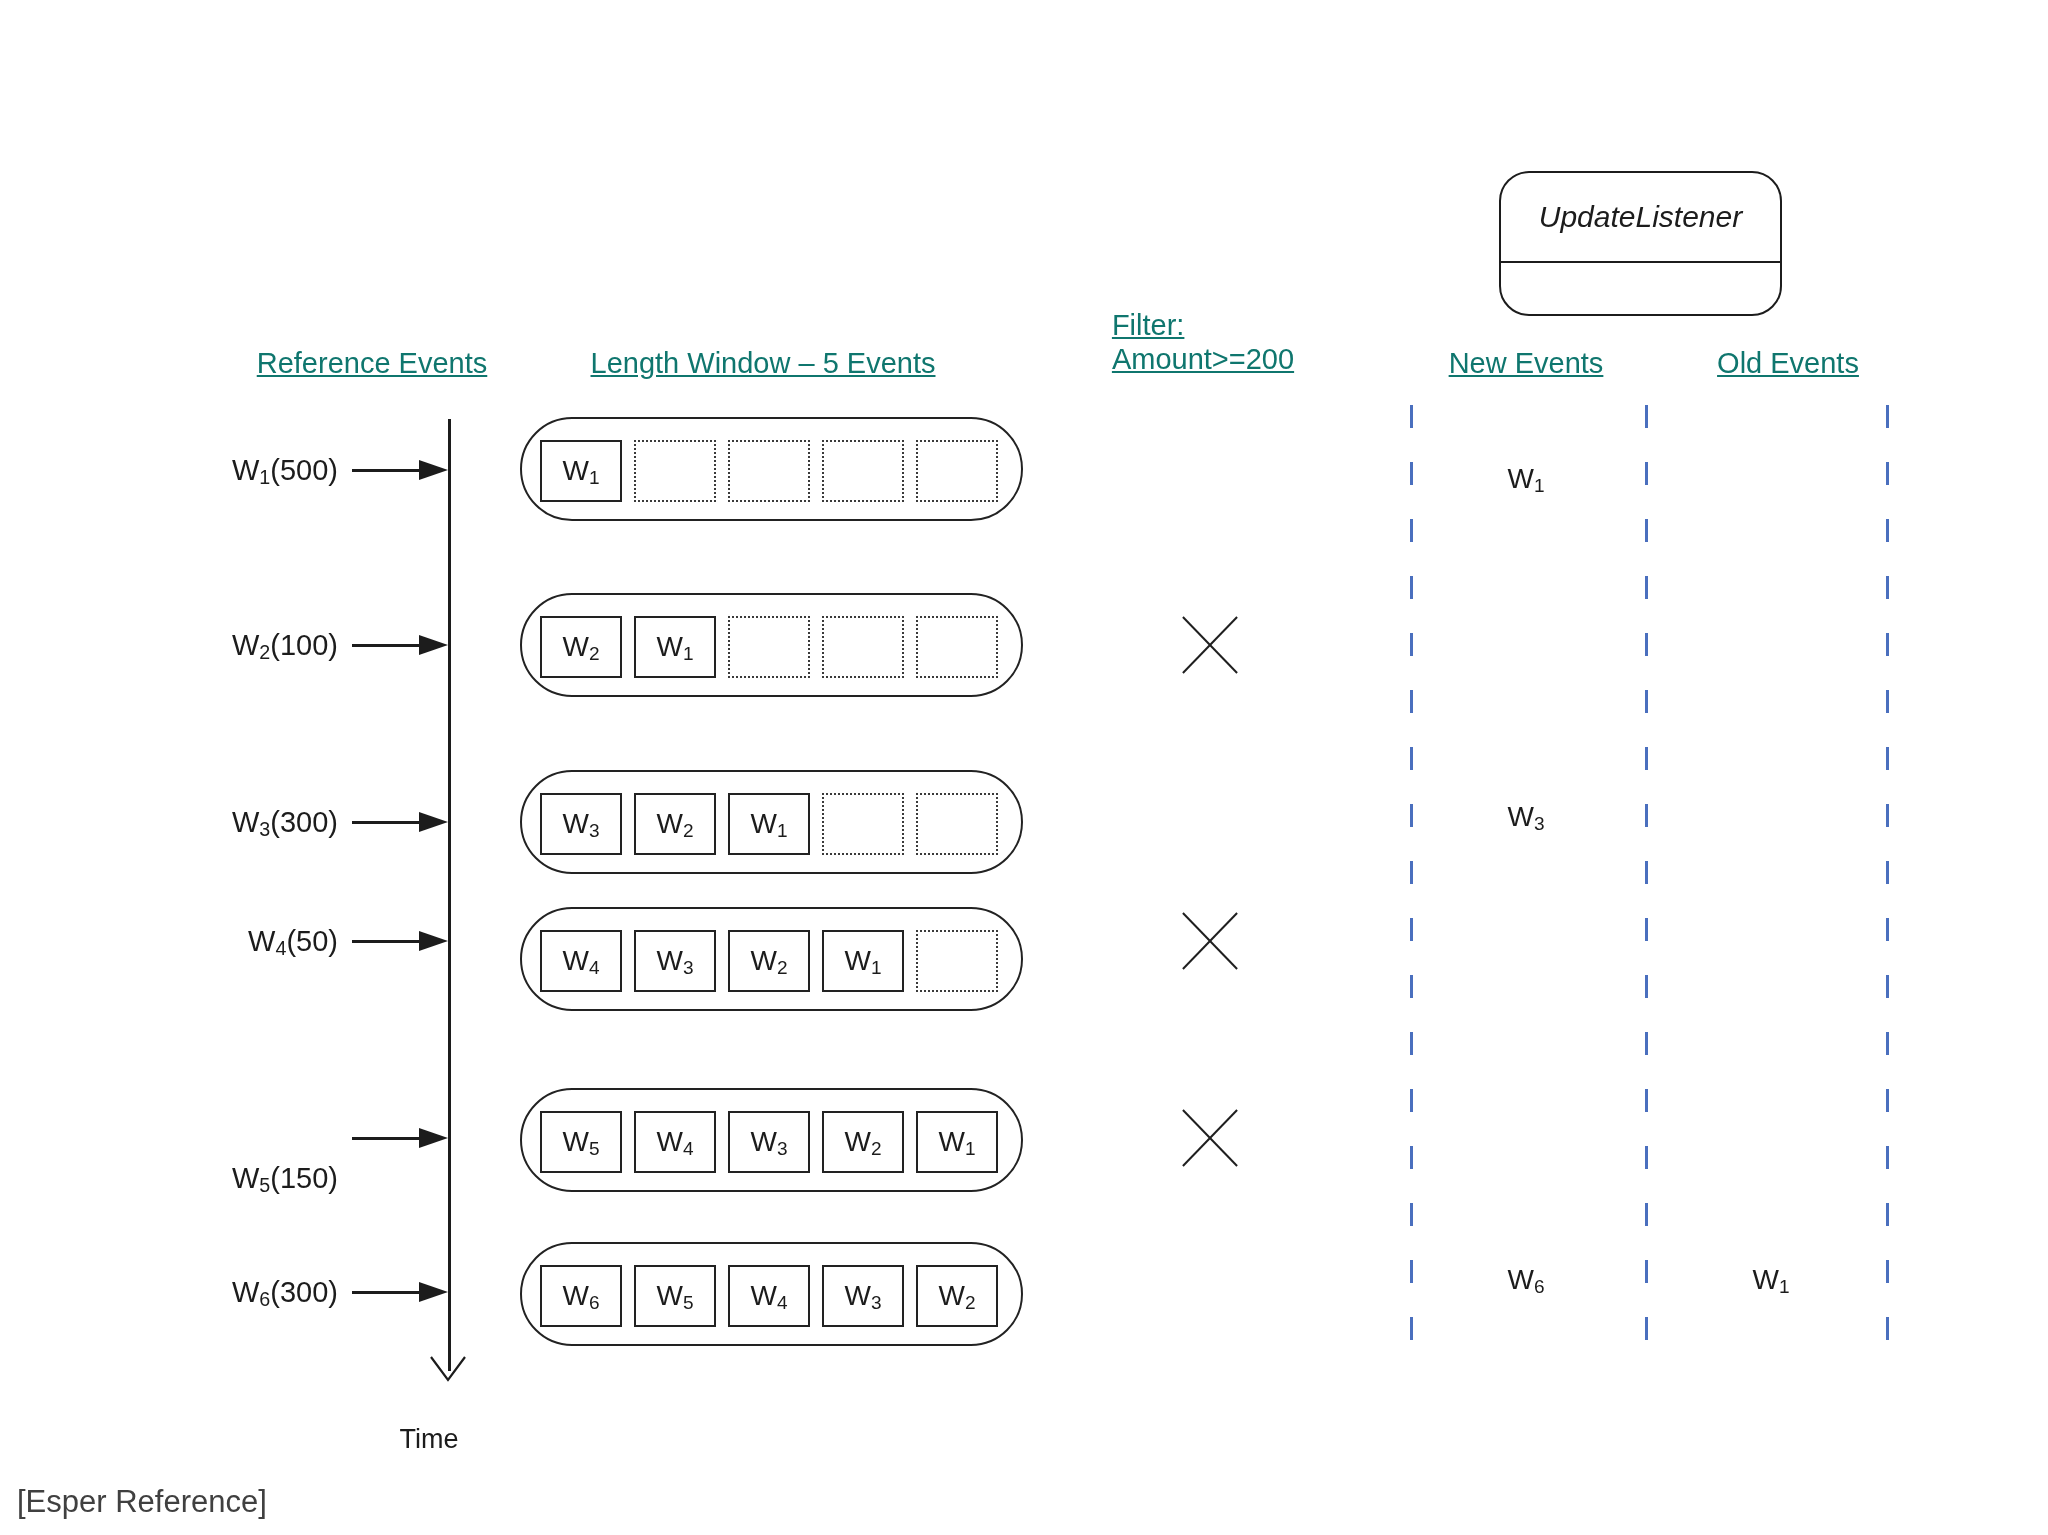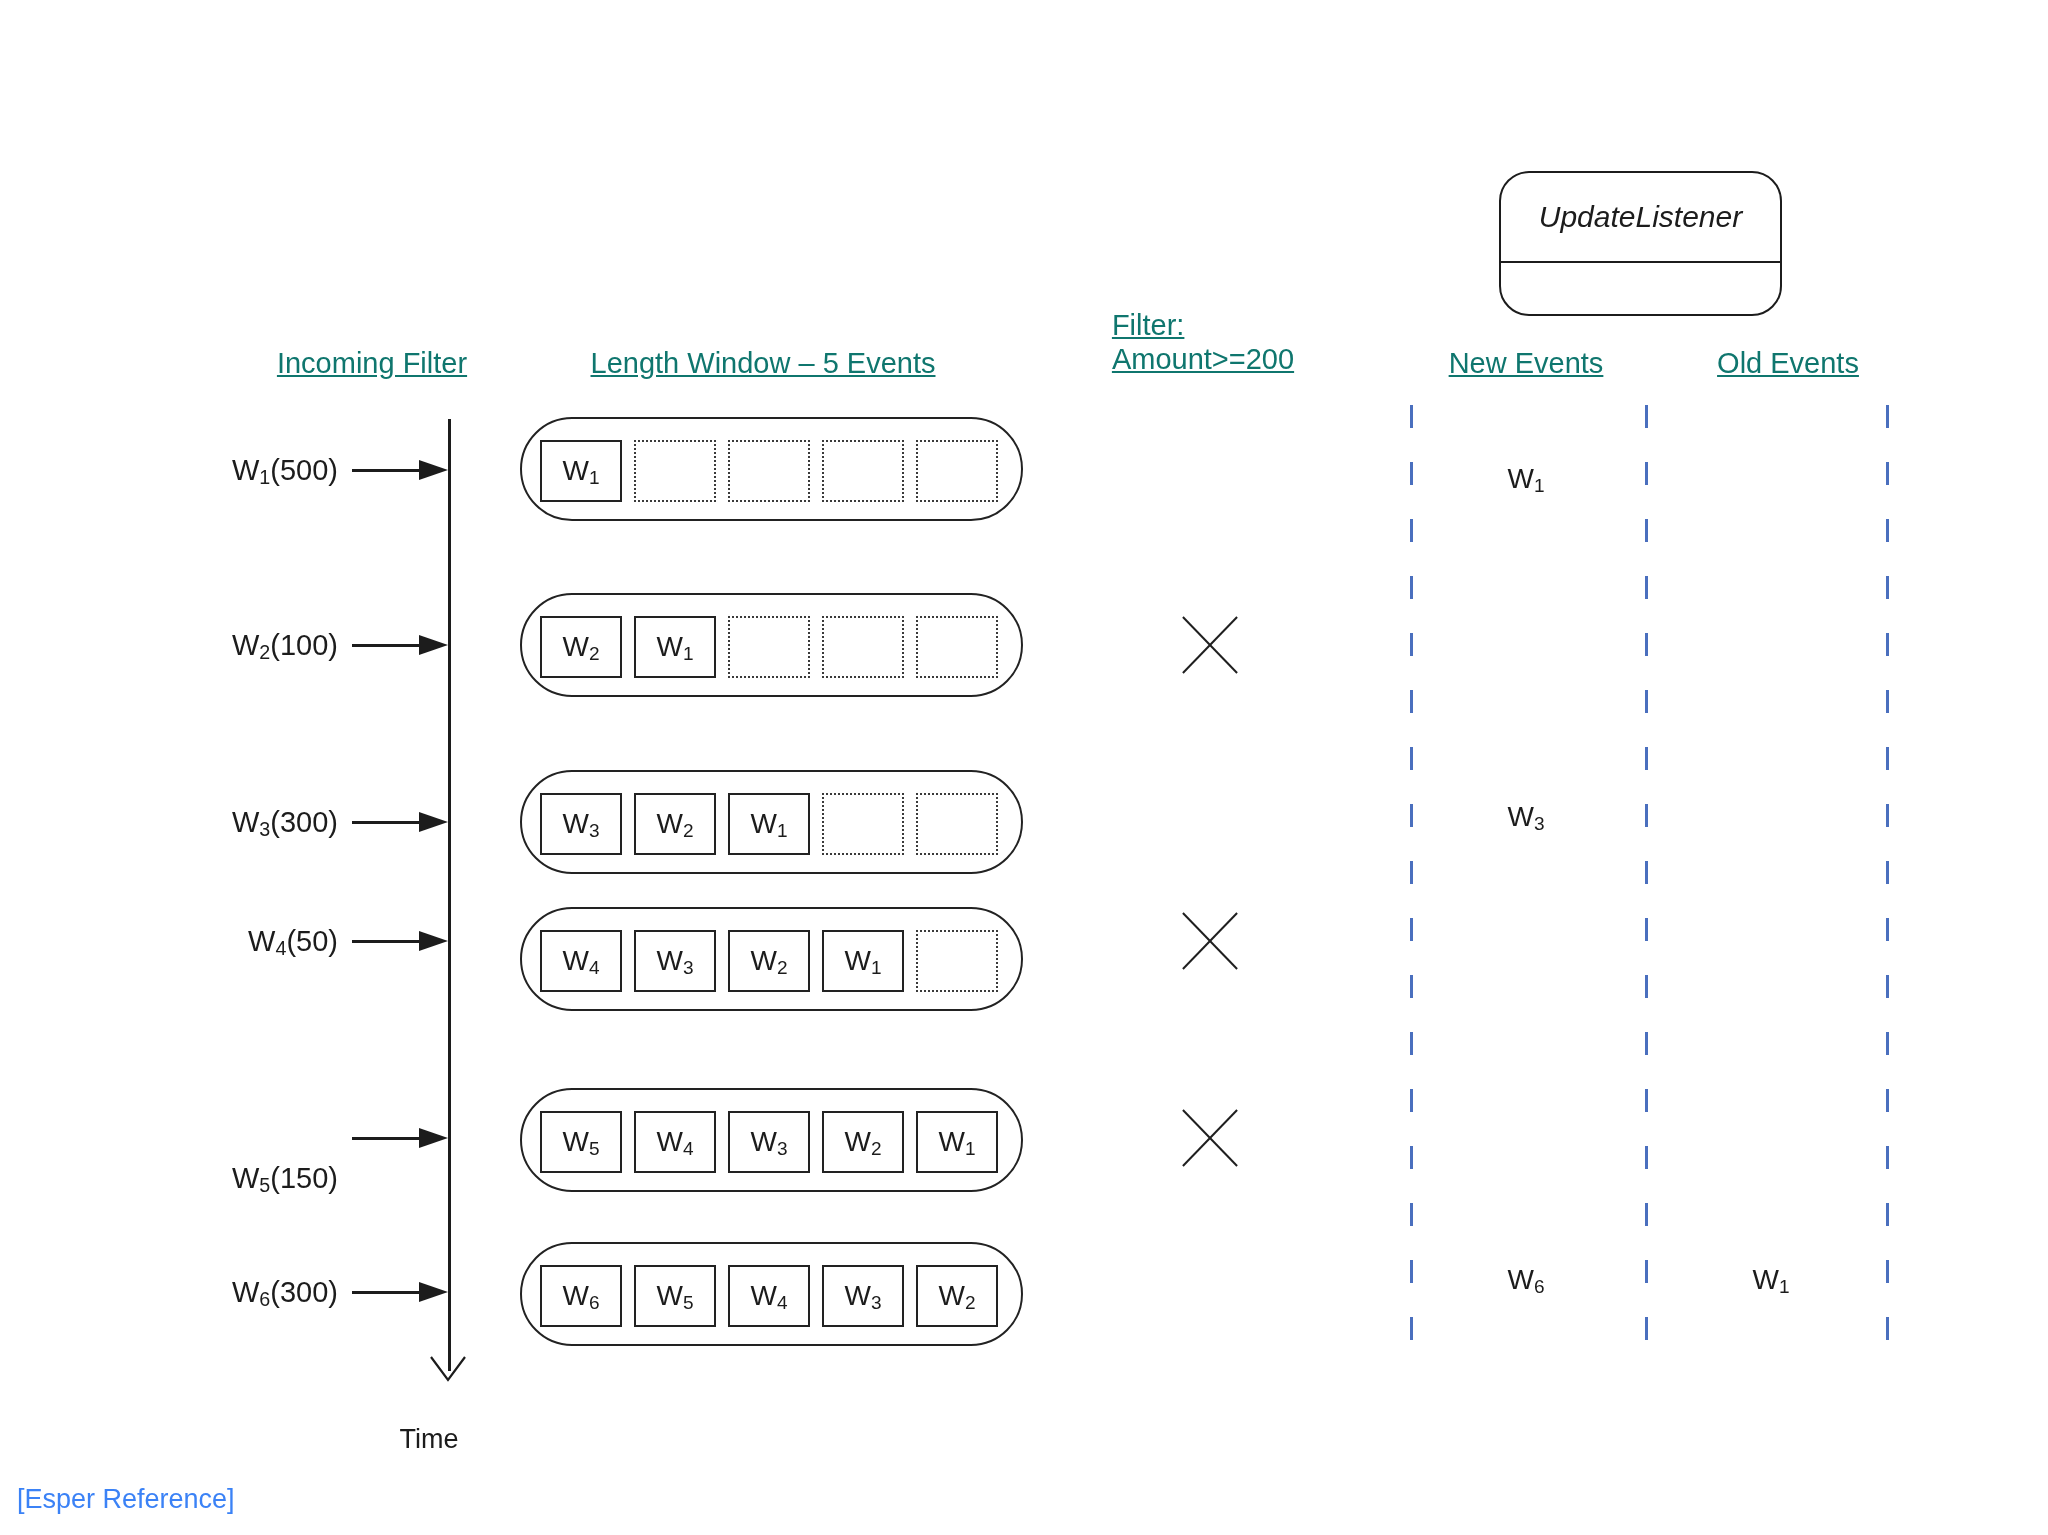--- a/index.html
+++ b/index.html
@@ -22,21 +22,21 @@
   .listener-divider{
     position:absolute;left:0;top:88px;width:100%;height:0;border-top:2px solid #1c1c1c;
   }
   .dash-line{
     position:absolute;top:405px;width:3px;height:950px;
     background:repeating-linear-gradient(to bottom,#4a6fbe 0 23px,transparent 23px 57px);
   }
   .time-line{position:absolute;left:448px;top:419px;width:2.5px;height:952px;background:#1c1c1c;}
   .time-chevron{position:absolute;left:428px;top:1354px;}
   .time-label{position:absolute;left:349px;top:1424px;width:160px;text-align:center;font-size:27px;}
-  .footer-ref{position:absolute;left:17px;top:1484px;font-size:27px;color:#3b82f6;white-space:nowrap;}
+  .footer-ref{position:absolute;left:17px;top:1484px;font-size:31px;color:#404040;white-space:nowrap;}
   .evt-label{
     position:absolute;left:60px;width:278px;text-align:right;font-size:29px;
     line-height:36px;white-space:nowrap;
   }
   .arrow-line{position:absolute;left:352px;width:68px;height:2.5px;background:#1c1c1c;}
   .arrow-head{
     position:absolute;left:419px;width:0;height:0;
     border-top:10px solid transparent;border-bottom:10px solid transparent;
     border-left:29px solid #1c1c1c;
   }
@@ -57,21 +57,21 @@
   .side-val{
     position:absolute;width:160px;text-align:center;font-size:28px;line-height:40px;white-space:nowrap;
   }
   sub{font-size:0.68em;position:relative;top:0.22em;vertical-align:baseline;line-height:0;}
 </style>
 </head>
 <body>
 
 <div id="canvas">
 
-  <div class="hdr" style="left:372px;top:346px;">Incoming Filter</div>
+  <div class="hdr" style="left:372px;top:346px;">Reference Events</div>
   <div class="hdr" style="left:763px;top:346px;">Length Window – 5 Events</div>
   <div class="hdr" style="left:1203px;top:308px;">
     <div>Filter:</div>
     <div>Amount&gt;=200</div>
   </div>
   <div class="hdr" style="left:1526px;top:346px;">New Events</div>
   <div class="hdr" style="left:1766px;top:346px;margin-left:22px;">Old Events</div>
 
   <div class="listener-box">
     <div class="listener-title">UpdateListener</div>

